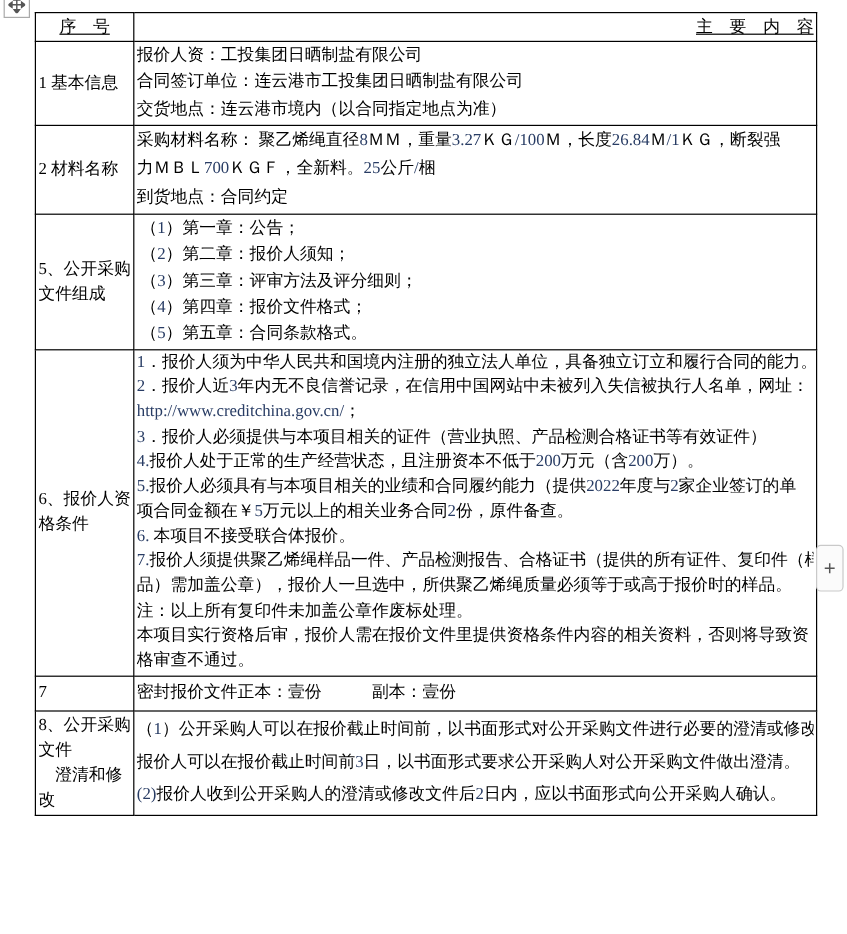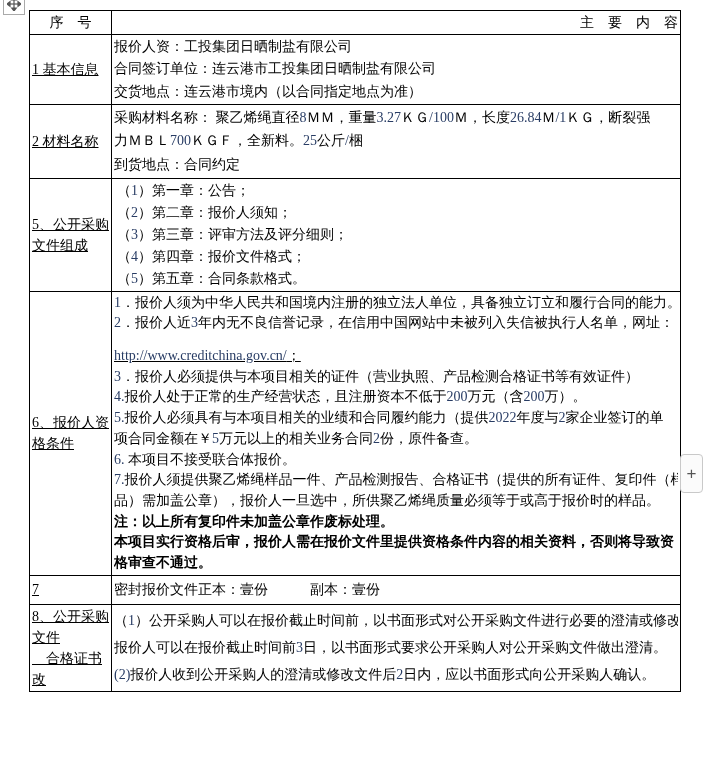--- a/index.html
+++ b/index.html
@@ -19,40 +19,40 @@
     padding:1px 2px;
     font-size:14px;
     font-weight:normal;
     vertical-align:middle;
     overflow:hidden;
   }
   th.c1, td.c1{width:77px;}
   th.c2, td.c2{width:564px;}
   thead th{text-align:right;}
   th.c1{text-align:center;}
-  .r-h{height:24px;}
+  .r-h{height:24px;text-decoration:underline;}
   .r-1{height:67px;}
   .r-2{height:71px;}
   .r-3{height:41px;}
   .r-4{height:68px;}
   .r-5{height:110px;}
   .r-6{height:270px;}
   .r-7{height:29px;}
   .r-8{height:81px;}
   .vtop{vertical-align:top;}
   .line{white-space:nowrap;overflow:hidden;line-height:22px;}
-  .lbl-line{white-space:nowrap;overflow:hidden;line-height:21px;text-decoration:underline;}
+  .lbl-line{white-space:nowrap;overflow:hidden;line-height:21px;}
   .r-1 .line{line-height:22.3px;}
   .r-2 .line{line-height:23.6px;}
   .r-4 .line{line-height:22.6px;}
   .r-5 .line{line-height:22px;padding-left:3px;}
   .r-6 .line{line-height:20.7px;}
   .r-8 .line{line-height:27px;}
-  .bold{font-weight:bold;}
-  .link{text-decoration:underline;cursor:pointer;margin-top:12px;}
+  .bold{font-weight:normal;}
+  .link{cursor:pointer;}
   .num{font-family:"Liberation Serif","DejaVu Serif",serif;color:#283c64;}
   
   .move-handle{
     position:absolute;left:3px;top:-7px;width:20px;height:20px;
     border:1px solid #aaaaaa;background:#fff;
     display:flex;align-items:center;justify-content:center;
   }
   
   .add-btn{
     position:absolute;left:680px;top:454px;width:21px;height:37px;
@@ -146,21 +146,21 @@
           <div class="lbl-line">7</div>
         </td>
         <td class="c2">
           <div class="line">密封报价文件正本：壹份　　　副本：壹份</div>
         </td>
       </tr>
       <tr class="r-8">
         <td class="c1 vtop">
           <div class="lbl-line">8、公开采购</div>
           <div class="lbl-line">文件</div>
-          <div class="lbl-line">　合格证书</div>
+          <div class="lbl-line">　澄清和修</div>
           <div class="lbl-line">改</div>
         </td>
         <td class="c2 vtop">
           <div class="line">（<span class="num">1</span>）公开采购人可以在报价截止时间前，以书面形式对公开采购文件进行必要的澄清或修改。</div>
           <div class="line">报价人可以在报价截止时间前<span class="num">3</span>日，以书面形式要求公开采购人对公开采购文件做出澄清。</div>
           <div class="line"><span class="num">(2)</span>报价人收到公开采购人的澄清或修改文件后<span class="num">2</span>日内，应以书面形式向公开采购人确认。</div>
         </td>
       </tr>
     </tbody>
 </table>

